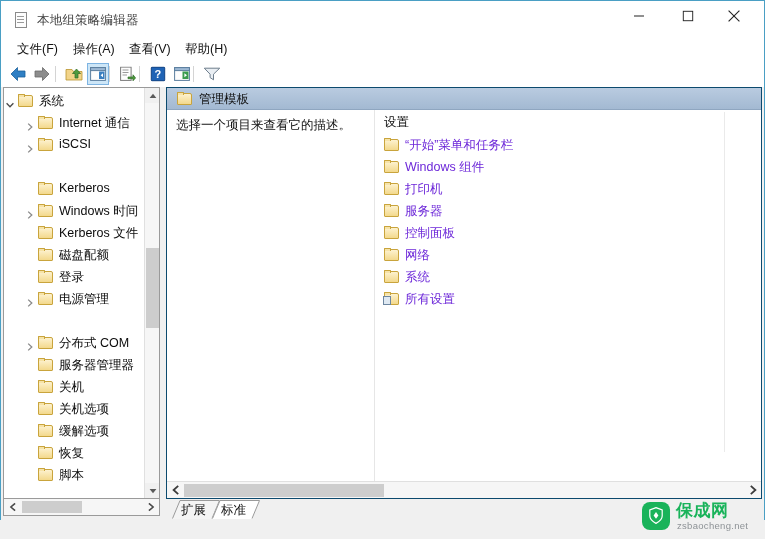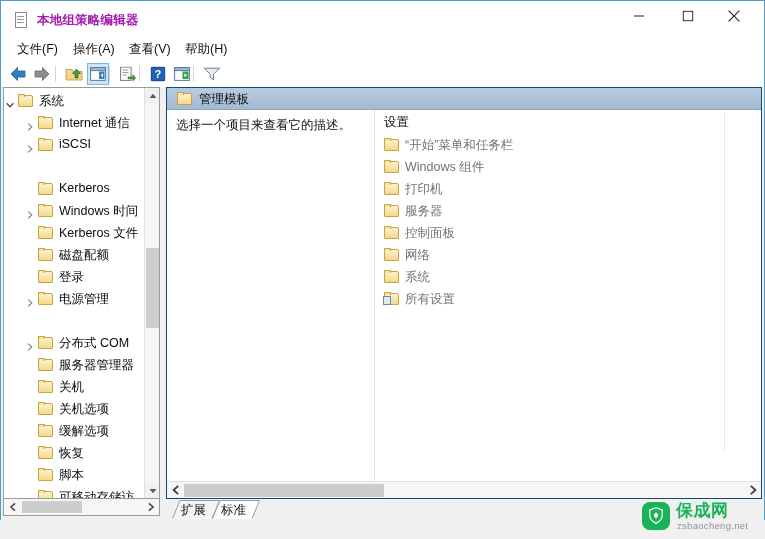--- a/index.html
+++ b/index.html
@@ -47,24 +47,23 @@
     box-sizing: border-box;
   }
   .title-icon .ln {
     position: absolute; left: 4px;
     width: 7px; height: 1px; background: #9a9a9a;
   }
   .title-text {
     position: absolute;
     left: 36px; top: 11px;
     font-size: 12.5px;
-    color: #a21caf;
+    color: #404040;
     white-space: nowrap;
     letter-spacing: .2px;
-    font-weight: bold;
   }
   .wbtn {
     position: absolute;
     top: 0; width: 46px; height: 30px;
     cursor: default;
   }
   .wbtn svg { position: absolute; left: 50%; top: 50%; transform: translate(-50%,-50%); }
   #btn-min  { left: 615px; }
   #btn-max  { left: 664px; }
   #btn-close{ left: 710px; }
@@ -298,21 +297,21 @@
   .lrow {
     position: absolute;
     left: 0;
     width: 385px; height: 22px;
     cursor: default;
     white-space: nowrap;
   }
   .lrow .licon { position: absolute; left: 8px; top: 4px; }
   .lrow .llabel {
     position: absolute; left: 29px; top: 3px;
-    font-size: 12.5px; color: #737373;
+    font-size: 12.5px; color: #6d28d9;
     white-space: nowrap;
   }
 
   
   .lsb-h {
     position: absolute;
     left: 0px; top: 393px;
     width: 594px; height: 17px;
     background: #f6f6f6;
     border-top: 1px solid #e0e0e0;
@@ -645,29 +644,20 @@
               <span class="tlabel" style="left: 55px;">脚本</span>
             </div>
             <div class="tnode" style="top: 354px;">
               <span class="tfolder" style="left: 34px;">
                 <div class="fld">
                   <div class="back"></div>
                   <div class="tab"></div>
                 </div>
               </span>
               <span class="tlabel" style="left: 55px;">恢复</span>
-            </div>
-            <div class="tnode" style="top: 398px;">
-              <span class="tfolder" style="left: 34px;">
-                <div class="fld">
-                  <div class="back"></div>
-                  <div class="tab"></div>
-                </div>
-              </span>
-              <span class="tlabel" style="left: 55px;">可移动存储访</span>
             </div>
           </div>
 
         <div class="tsb-v">
           <div class="sb-arrow" style="left:0;top:0">
             <svg width="8" height="6" viewBox="0 0 8 6">
                 <path d="M4 0.7 L7.4 5 L0.6 5 Z" fill="#5a5a5a"></path>
               </svg>
           </div>
           <div class="thumb" id="tree-v-thumb" style="top: 160px; height: 80px;"></div>

